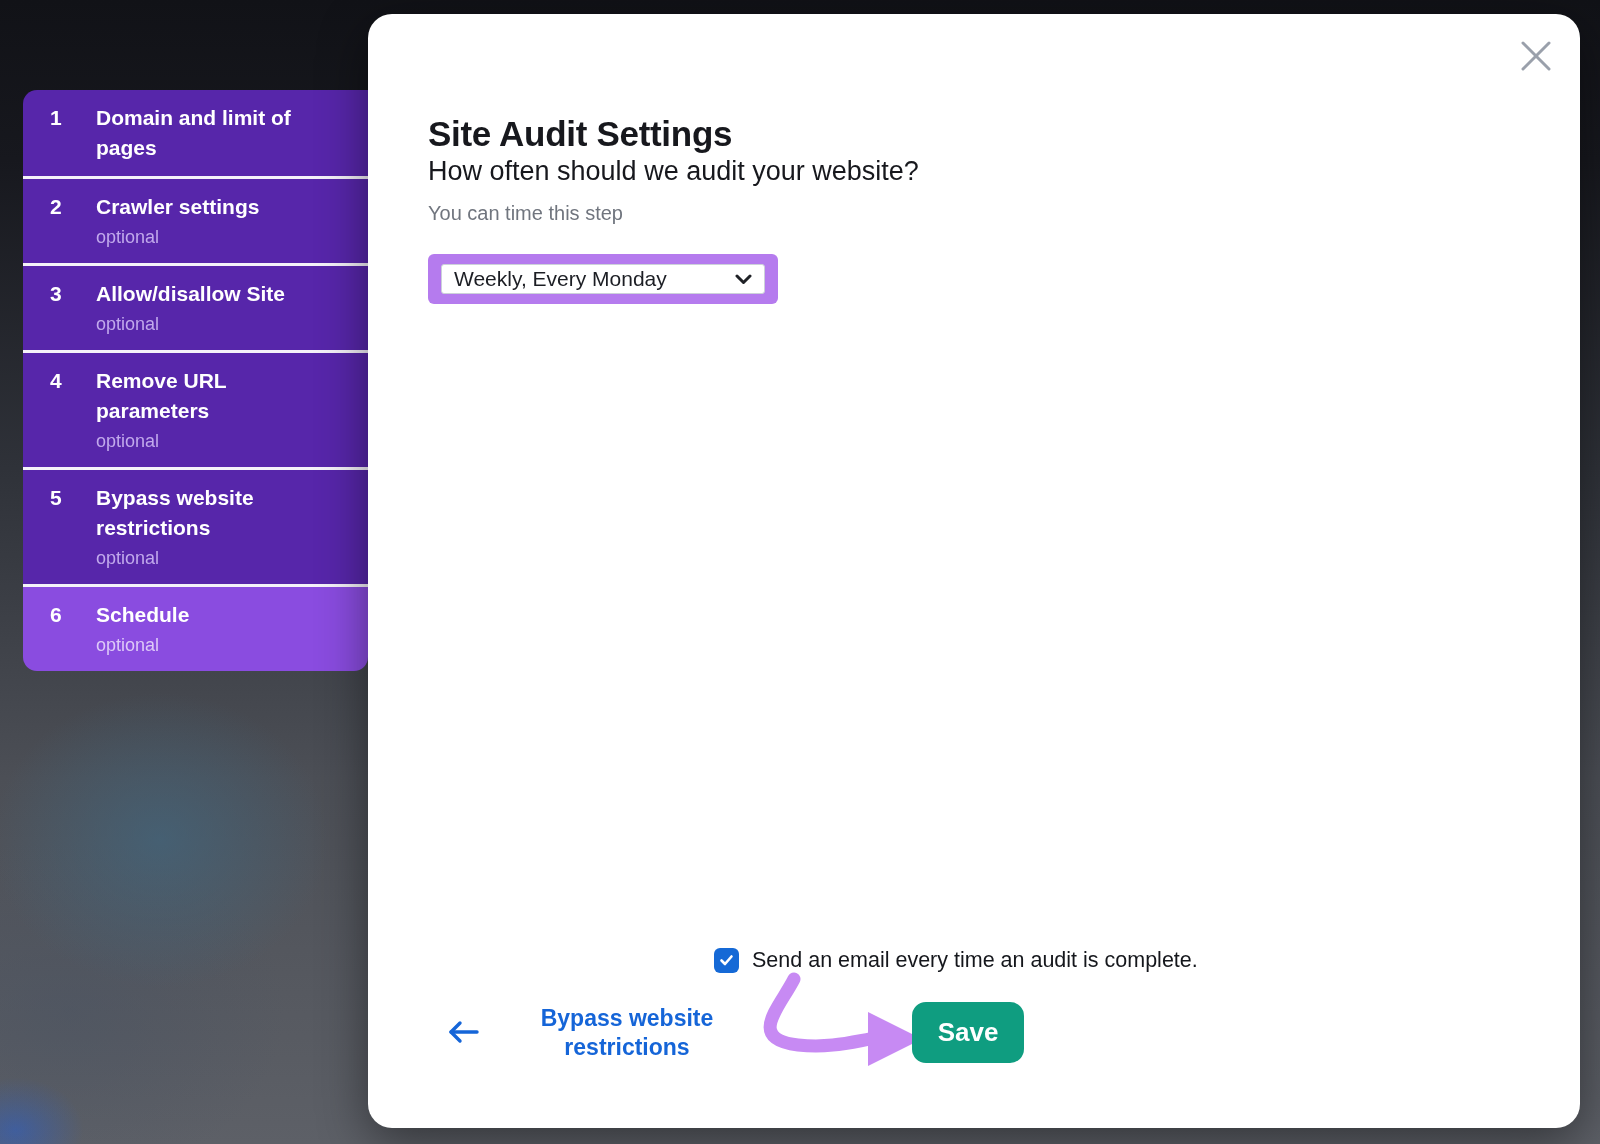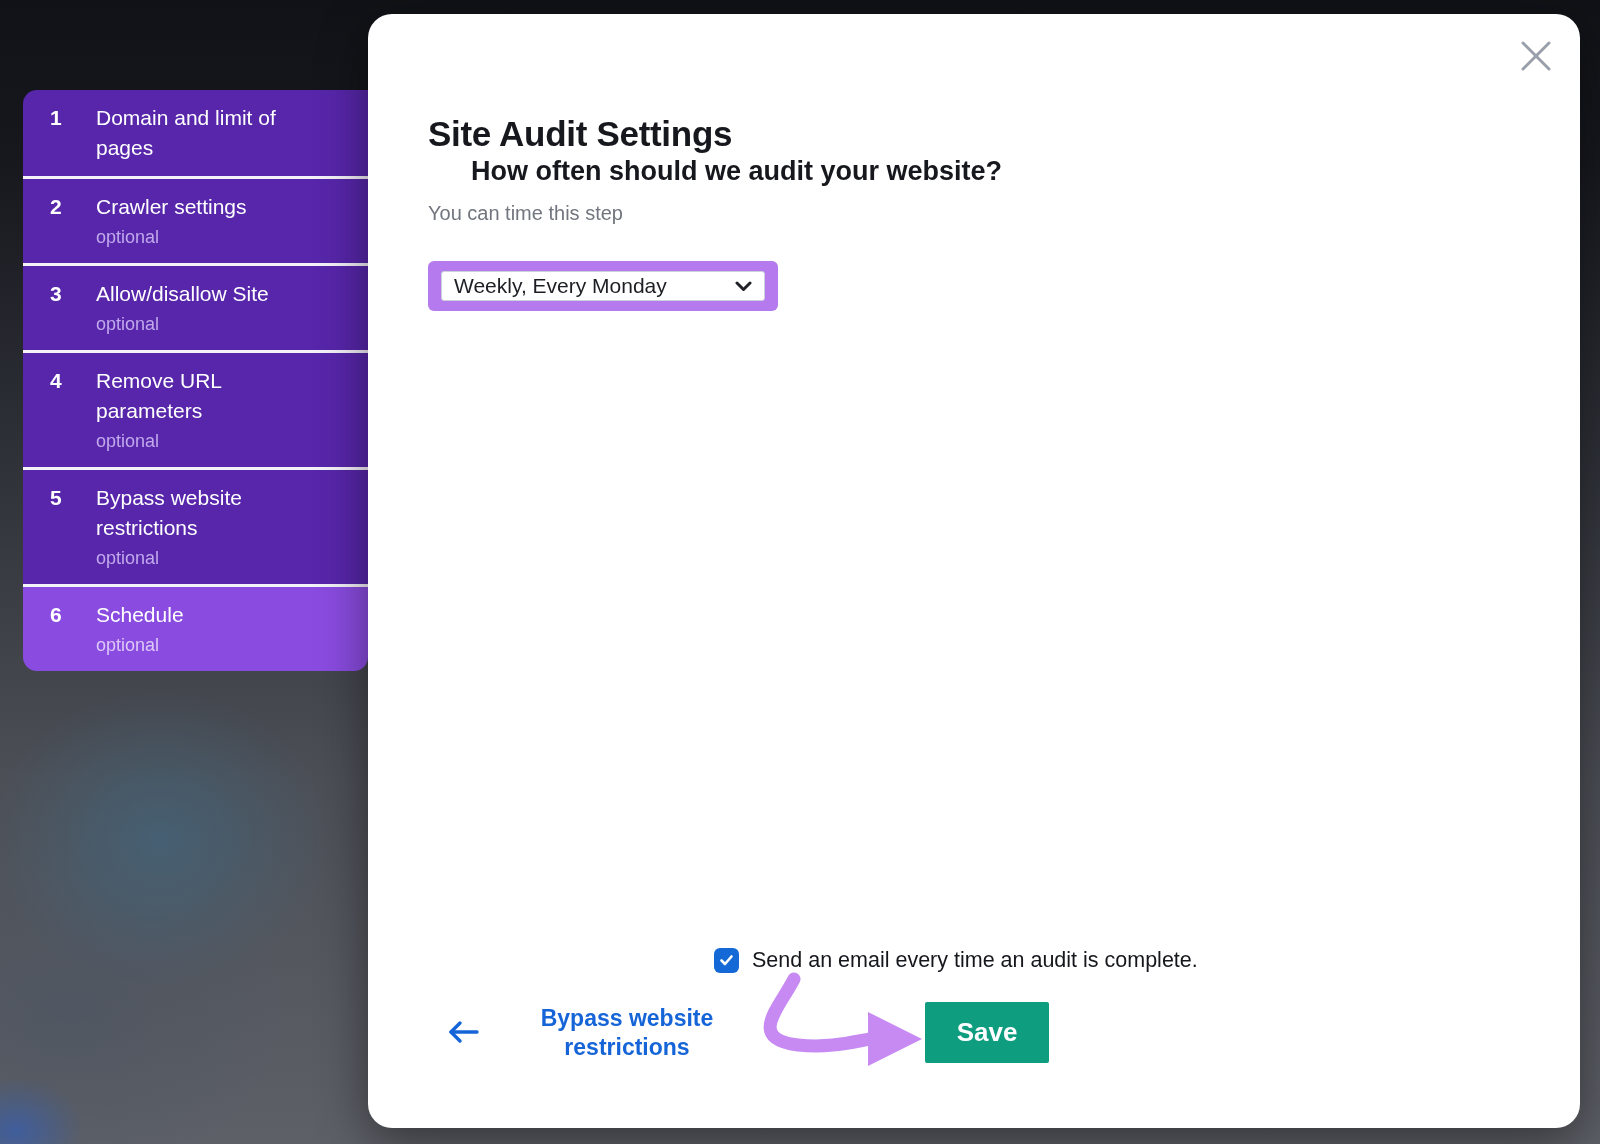--- a/index.html
+++ b/index.html
@@ -24,37 +24,37 @@
     background:#5726aa; color:#fff;
     padding:13px 18px 13px 27px;
     border-bottom:3px solid #f4f2f9;
     cursor:pointer;
   }
   .step:first-child { border-top-left-radius:14px; }
   .step:last-child { border-bottom:none; border-bottom-left-radius:14px; border-bottom-right-radius:14px; }
   .step.active { background:#8a4ce0; }
   .step-num { width:46px; flex:0 0 46px; font-size:21px; font-weight:bold; line-height:30px; }
   .step-body { flex:1; }
-  .step-label { display:block; max-width:232px; font-size:21px; font-weight:normal; line-height:30px; }
+  .step-label { display:block; max-width:232px; font-size:21px; font-weight:bold; line-height:30px; }
   .step-optional { display:block; margin-top:2px; font-size:18px; line-height:26px; color:#c1a9ec; font-weight:normal; }
   .step.active .step-optional { color:#ddc9f8; }
 
   
   .modal {
     position:absolute; left:368px; top:14px; width:1212px; height:1114px;
     background:#ffffff; border-radius:24px;
     box-shadow:0 14px 50px rgba(0,0,0,0.45);
   }
   .close-btn { position:absolute; left:1150px; top:24px; width:36px; height:36px; cursor:pointer; }
   .modal-title { position:absolute; left:60px; top:64px; font-size:35px; font-weight:800; color:#17181d; letter-spacing:-0.3px;margin-top:36px; }
-  .question { position:absolute; left:60px; top:142px; font-size:27px; font-weight:700; color:#17181d;margin-left:43px; }
+  .question { position:absolute; left:60px; top:142px; font-size:27px; font-weight:400; color:#17181d; }
   .skip-note { position:absolute; left:60px; top:188px; font-size:20px; color:#70757e; }
 
   
-  .dd-highlight { position:absolute; left:60px; top:240px; width:350px; height:50px; background:#b57bee; border-radius:6px;margin-top:7px; }
+  .dd-highlight { position:absolute; left:60px; top:240px; width:350px; height:50px; background:#b57bee; border-radius:6px; }
   .dd-select {
     position:absolute; left:13px; top:10px; width:324px; height:30px;
     background:#fff; border:1px solid #ccd1d9; border-radius:3px;
     display:flex; align-items:center; padding:0 12px; cursor:pointer;
   }
   .dd-value { flex:1; font-size:21px; color:#1c1e24; white-space:nowrap; overflow:hidden; }
   .dd-chevron { flex:0 0 auto; margin-left:8px; }
 
   
   .email-row { position:absolute; left:346px; top:934px; display:flex; align-items:center; }
@@ -66,23 +66,23 @@
 
   
   .back-arrow { position:absolute; left:77px; top:1004px; width:36px; height:28px; cursor:pointer; }
   .bypass-link {
     position:absolute; left:149px; top:990px; width:220px;
     text-align:center; font-size:23px; font-weight:600; line-height:29px;
     color:#1565d8; cursor:pointer; text-decoration:none; display:block;
   }
   .annotation-arrow { position:absolute; left:362px; top:951px; width:210px; height:118px; pointer-events:none; }
   .save-btn {
-    position:absolute; left:544px; top:988px; width:124px; height:61px;
+    position:absolute; left:544px; top:988px; width:112px; height:61px;
     background:#0f9d80; color:#fff; font-family:"Liberation Sans",sans-serif;
-    font-size:26px; font-weight:600; border:none; border-radius:2px; cursor:pointer;margin-left:13px;
+    font-size:26px; font-weight:600; border:none; border-radius:14px; cursor:pointer;
   }
 </style>
 </head>
 <body>
 
 <div class="stage">
 
   <div class="backdrop"></div>
 
   <aside class="steps">

